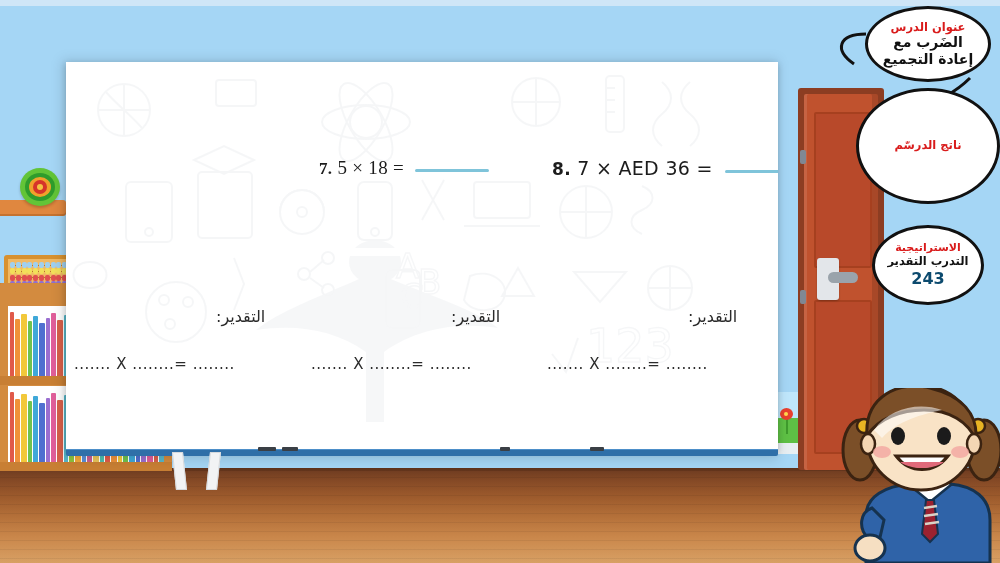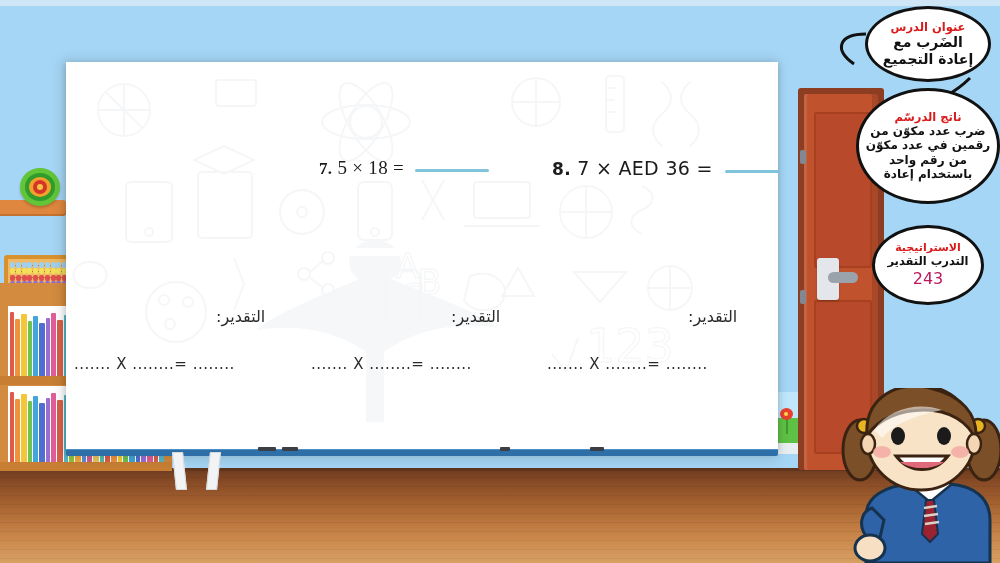--- a/index.html
+++ b/index.html
@@ -100,21 +100,21 @@
   .est-line{position:absolute;color:#2b2b2b;font-size:15px;white-space:nowrap;
      font-family:"DejaVu Sans", sans-serif;letter-spacing:.5px;}
 
   
   .bubble{position:absolute;background:#fff;border:3px solid #111;border-radius:50%;
      display:flex;flex-direction:column;align-items:center;justify-content:center;
      text-align:center;direction:rtl;padding:4px 6px;box-sizing:border-box;
      font-family:"DejaVu Sans", sans-serif;}
   .bubble .hd{color:#d91b1b;font-weight:bold;line-height:1.15;}
   .bubble .bd{color:#111;font-weight:bold;line-height:1.2;}
-  .bubble .big{color:#be185d;font-weight:normal;}
+  .bubble .big{color:#0c4a6e;font-weight:bold;}
   .b1{left:865px;top:6px;width:126px;height:76px;}
   .b1 .hd{font-size:11.5px;}
   .b1 .bd{font-size:14px;}
   .b2{left:856px;top:88px;width:144px;height:116px;}
   .b2 .hd{font-size:11.5px;}
   .b2 .bd{font-size:12px;}
   .b3{left:872px;top:225px;width:112px;height:80px;}
   .b3 .hd{font-size:11px;}
   .b3 .bd{font-size:11.5px;}
   .b3 .big{font-size:16px;}
@@ -451,21 +451,20 @@
     <path d="M150 78 C 132 96, 110 104, 96 108" stroke="#111" stroke-width="3" fill="none"></path>
   </svg>
 
   <div class="bubble b1">
     <div class="hd">عنوان الدرس</div>
     <div class="bd">الضَرب مع إعادة التجميع</div>
   </div>
 
   <div class="bubble b2">
     <div class="hd">ناتج الدرسّم</div>
-    <div class="bd">ضرب عدد مكوّن من رقمين في عدد مكوّن من رقم واحد باستخدام إعادة</div>
   </div>
 
   <div class="bubble b3">
     <div class="hd">الاستراتيجية</div>
     <div class="bd">التدرب التقدير</div>
     <div class="big">243</div>
   </div>
 
   <svg class="girl" viewBox="0 0 162 175">
 

